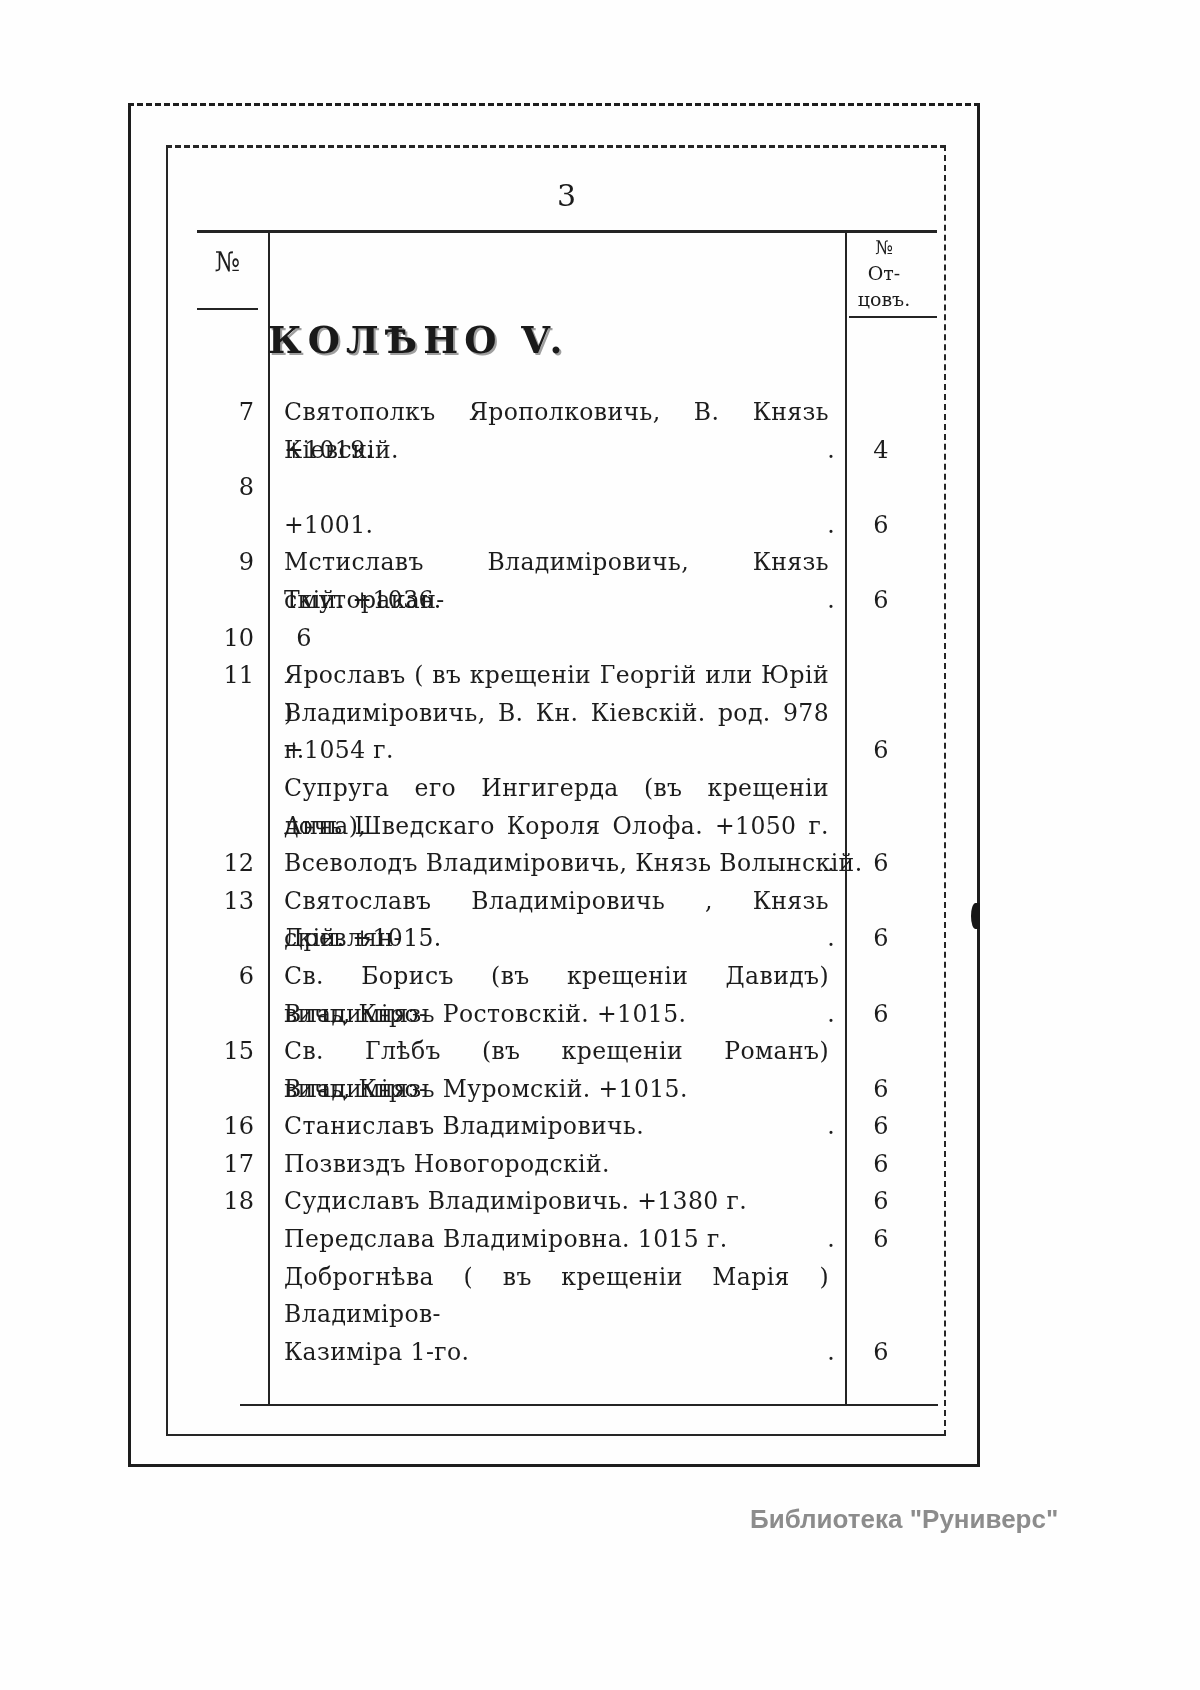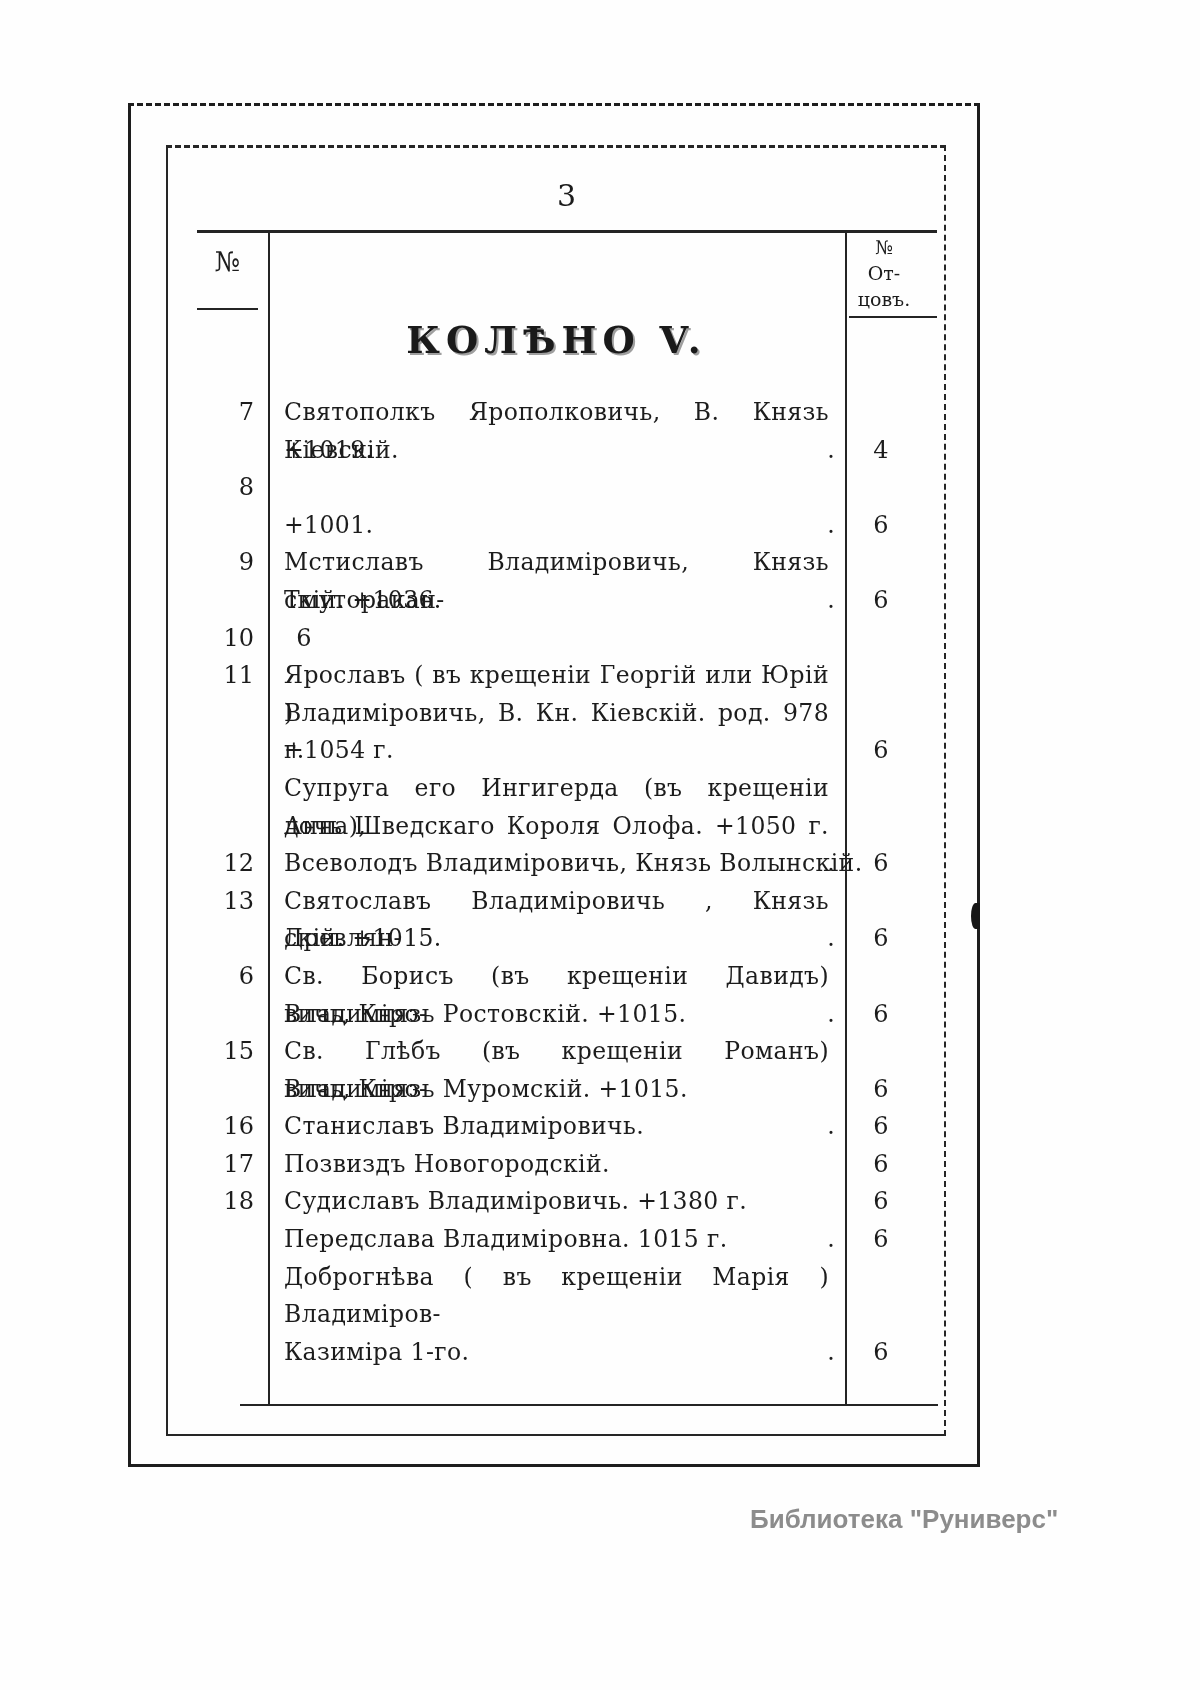--- a/index.html
+++ b/index.html
@@ -83,21 +83,21 @@
     padding-right: 14px;
     box-sizing: border-box;
     text-align: center;
     font-size: 19px;
     line-height: 26px;
   }
   .generation-title {
     position: absolute;
     left: 268px; top: 318px;
     width: 577px;
-    text-align: center;
+    text-align: left;
     font-size: 37px;
     font-weight: bold;
     letter-spacing: 6px;
     color: #1a1a1a;
     text-shadow: 2px 2px 0 #9f9f9f;
   }
   
   .rows {
     position: absolute;
     left: 197px; top: 394px;

